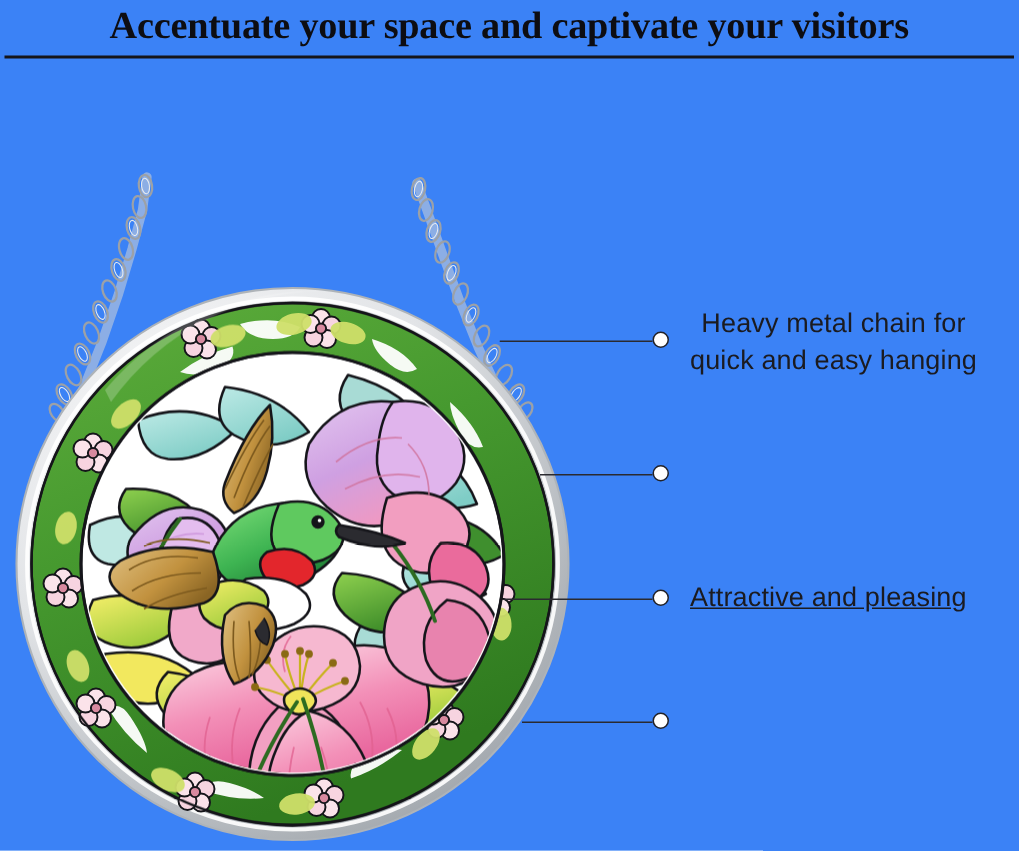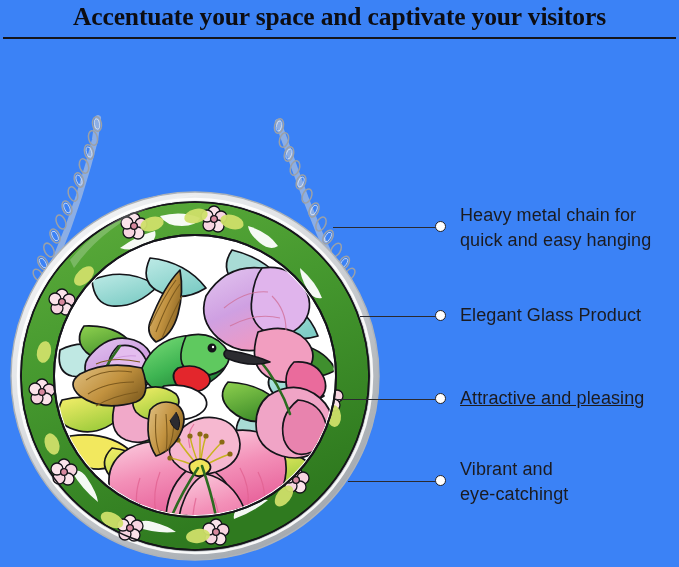--- a/index.html
+++ b/index.html
@@ -445,29 +445,26 @@
 
       <circle cx="195" cy="276" r="141" fill="none" stroke="#15151a" stroke-width="2"></circle>
       <circle cx="195" cy="276" r="174" fill="none" stroke="#15151a" stroke-width="1.6"></circle>
 
       <path d="M70,160 a184,184 0 0 1 150,-66 a176,176 0 0 0 -146,74 z" fill="#ffffff" opacity="0.22" stroke="none"></path>
     </svg>
   </div>
 
   <div class="leader" style="left:333px;top:227px;width:102px;"></div>
   <div class="callout-marker" style="left:435px;top:221px;"></div>
-  <div class="callout-text" style="top:203px;">Heavy metal chain for
+  <div class="callout-text" style="top:203px;text-align:center;">Heavy metal chain for
 quick and easy hanging</div>
 
   <div class="leader" style="left:360px;top:316px;width:75px;"></div>
   <div class="callout-marker" style="left:435px;top:310px;"></div>
-  <div class="callout-text" style="top:303px;">Elegant Glass Product</div>
 
   <div class="leader" style="left:336px;top:399px;width:99px;"></div>
   <div class="callout-marker" style="left:435px;top:393px;"></div>
   <div class="callout-text" style="top:386px;text-decoration:underline;">Attractive and pleasing</div>
 
   <div class="leader" style="left:348px;top:481px;width:87px;"></div>
   <div class="callout-marker" style="left:435px;top:475px;"></div>
-  <div class="callout-text" style="top:457px;">Vibrant and
-eye-catchingt</div>
 
 </div>
 
 </body></html>

